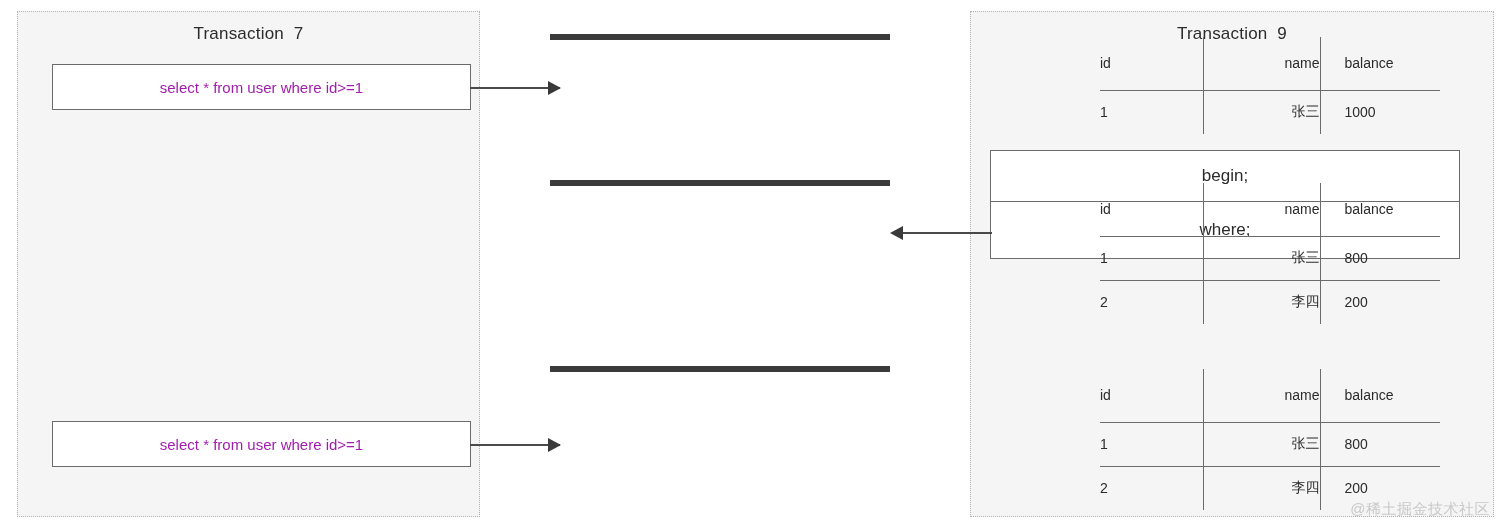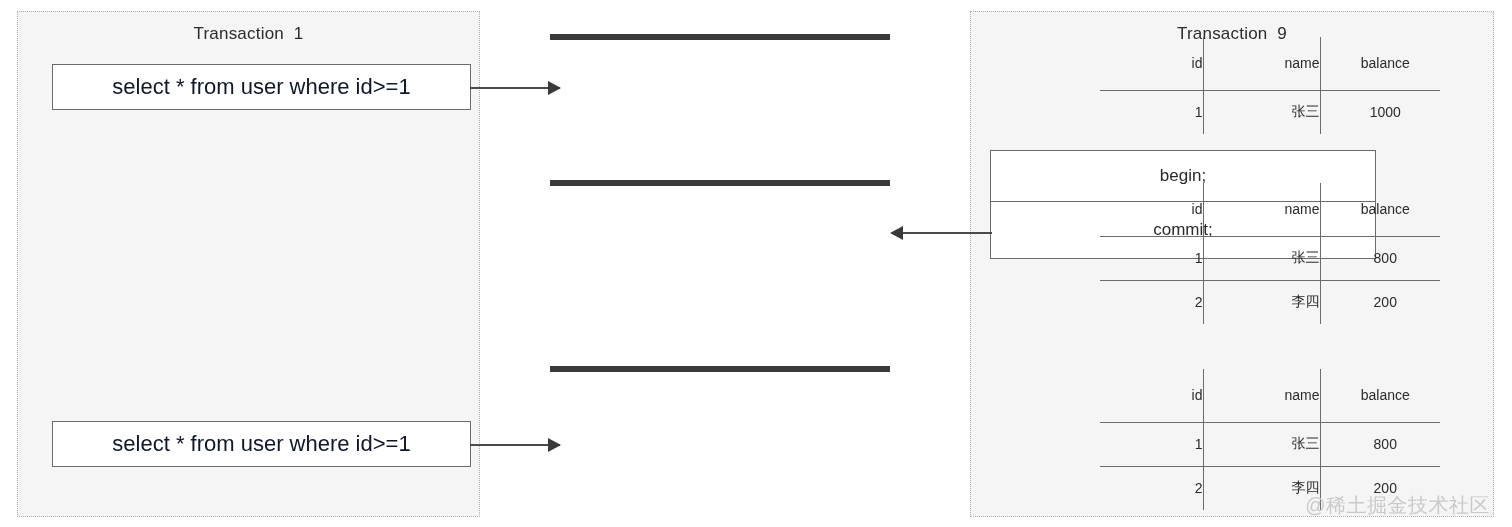--- a/index.html
+++ b/index.html
@@ -40,32 +40,32 @@
 
   
   .stmt-box {
     position: absolute;
     background: #ffffff;
     border: 1.6px solid #6b6b6b;
     box-sizing: border-box;
     display: flex;
     align-items: center;
     justify-content: center;
-    font-size: 22px;
-    color: #0f172a;
+    font-size: 15px;
+    color: #a21caf;
     white-space: nowrap;
   }
   #stmt-select-1 { left: 52px; top: 64px;  width: 419px; height: 46px; }
   #stmt-select-2 { left: 52px; top: 421px; width: 419px; height: 46px; }
 
   .stmt-stack {
     position: absolute;
     left: 990px;
     top: 150px;
-    width: 386px;
+    width: 470px;
     border: 1.6px solid #6b6b6b;
     box-sizing: border-box;
     background: #ffffff;
   }
   .stmt-row {
     height: 51px;
     display: flex;
     align-items: center;
     justify-content: center;
     font-size: 17px;
@@ -92,25 +92,25 @@
   .db-table th,
   .db-table td {
     font-size: 14px;
     font-weight: normal;
     color: #2b2b2b;
     height: 44px;
     padding: 0;
     box-sizing: border-box;
   }
   .db-table th.col-id,
-  .db-table td.col-id      { text-align: right; border-right: 1.5px solid #6b6b6b; }
+  .db-table td.col-id      { text-align: left; border-right: 1.5px solid #6b6b6b; }
   .db-table th.col-name,
   .db-table td.col-name    { text-align: right; border-right: 1.5px solid #6b6b6b; }
   .db-table th.col-balance,
-  .db-table td.col-balance { text-align: center; padding-left: 10px; }
+  .db-table td.col-balance { text-align: left; padding-left: 24px; }
 
   .db-table thead th { height: 53px; }
   .db-table thead tr { border-bottom: 1.5px solid #6b6b6b; }
   .db-table tbody tr { border-bottom: 1.5px solid #6b6b6b; }
   .db-table tbody tr:last-child { border-bottom: none; }
 
   .table-wrap {
     position: absolute;
     left: 550px;
     width: 340px;
@@ -149,44 +149,44 @@
   #arrow3-head { left: 548px; top: 438px; }
 
   #arrow2-line { left: 892px; top: 232px; width: 100px; }
   #arrow2-head { left: 890px; top: 226px; }
 
   
   #watermark {
     position: absolute;
     right: 22px;
     bottom: 8px;
-    font-size: 20px;
+    font-size: 15px;
     color: #c9c9c9;
     white-space: nowrap;
     letter-spacing: 0.5px;
   }
 </style>
 </head>
 <body>
 
 <div class="panel" id="panel-t1">
-  <div class="panel-title">Transaction  1</div>
+  <div class="panel-title">Transaction  7</div>
 </div>
 
 <div class="stmt-box" id="stmt-select-1">select * from user where id&gt;=1</div>
 
 <div class="stmt-box" id="stmt-select-2">select * from user where id&gt;=1</div>
 
 <div class="panel" id="panel-t2">
   <div class="panel-title">Transaction  9</div>
 </div>
 
 <div class="stmt-stack">
   <div class="stmt-row">begin;</div>
-  <div class="stmt-row">commit;</div>
+  <div class="stmt-row">where;</div>
 </div>
 
 <div class="table-wrap" id="table-1">
   <div class="inner">
     <table class="db-table">
       <colgroup>
           <col class="c-id">
           <col class="c-name">
           <col class="c-balance">
         </colgroup>

